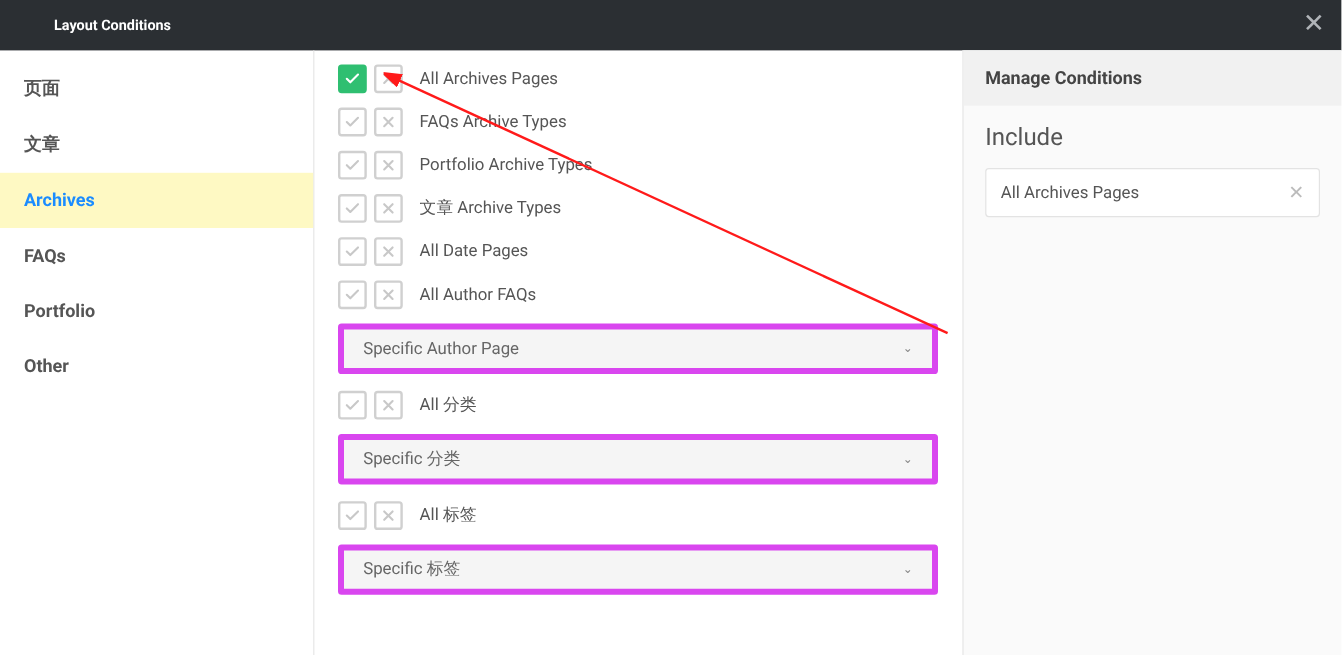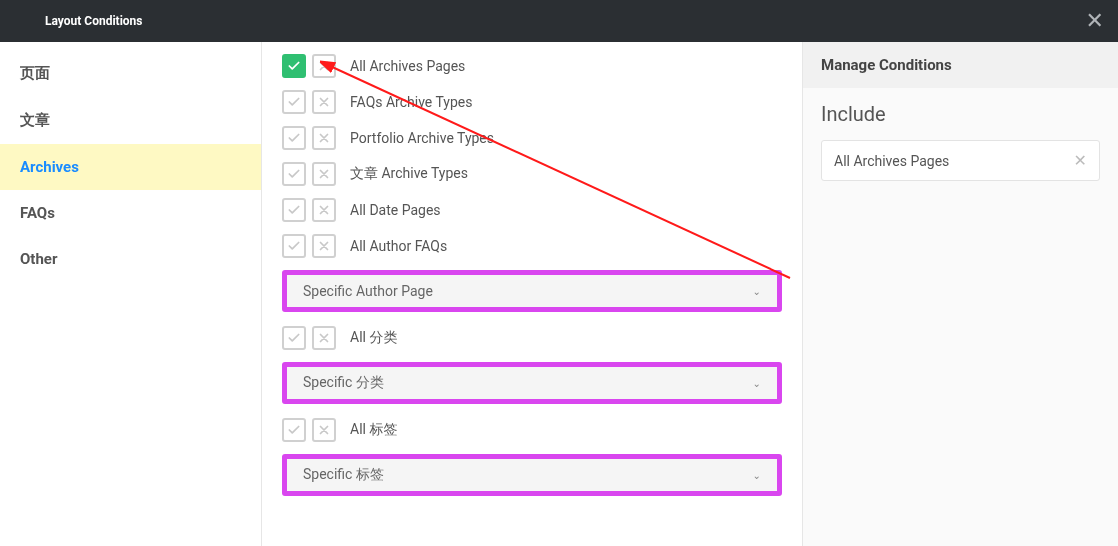--- a/index.html
+++ b/index.html
@@ -43,20 +43,21 @@
   <span class="close-btn">✕</span>
 </div>
 
 <div class="body">
 
   <div class="sidebar" id="sidebar">
       <div class="sidebar-item">页面</div>
       <div class="sidebar-item">文章</div>
       <div class="sidebar-item active">Archives</div>
       <div class="sidebar-item">FAQs</div>
+      <div class="sidebar-item">Portfolio</div>
       <div class="sidebar-item">Other</div>
     </div>
 
   <div class="main" id="main">
     <svg class="arrow-svg" width="500" height="260">
       <defs>
         <marker id="ah" markerWidth="10" markerHeight="10" refX="2" refY="3" orient="auto">
           <path d="M0,0 L0,6 L9,3 z" fill="#ff1a1a"></path>
         </marker>
       </defs>

